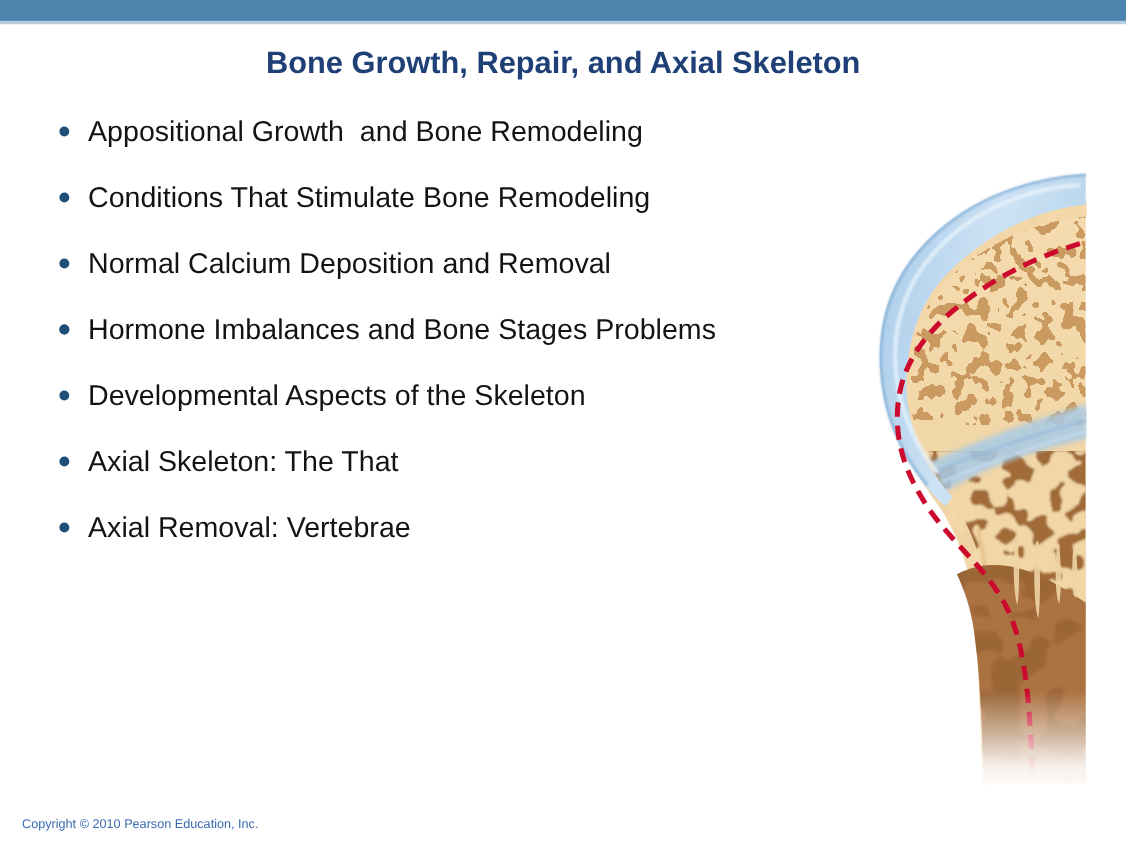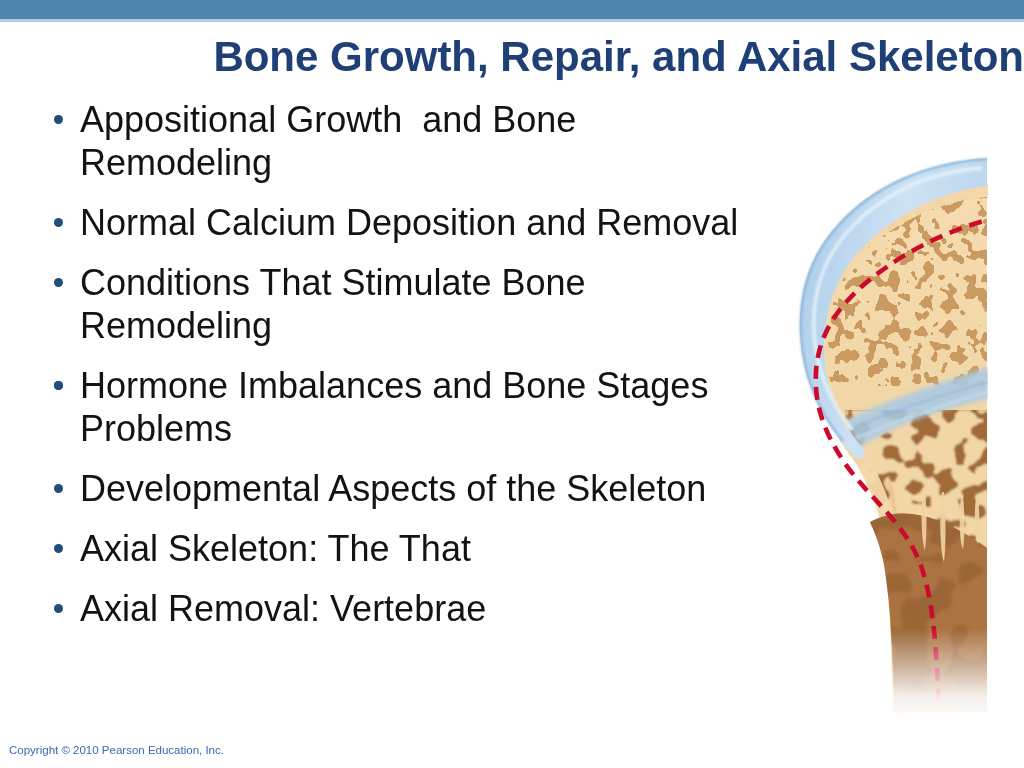--- a/index.html
+++ b/index.html
@@ -5,45 +5,45 @@
   :root{
     --top-bar:#4b84ac; --top-bar-line:#b6cedf; --title:#1e4077; --bullet-dot:#1f4e79;
     --body-text:#131313; --footer-text:#3a6ab0; --dash-red:#cb0a2e;
   }
   *{margin:0;padding:0;box-sizing:border-box}
   html,body{width:1024px;height:768px;background:#fff;overflow:hidden;
     font-family:"Liberation Sans", sans-serif;}
   .slide{position:relative;width:1024px;height:768px;background:#fff;overflow:hidden}
   .top-bar{position:absolute;left:0;top:0;width:1024px;height:19px;background:var(--top-bar)}
   .top-bar-line{position:absolute;left:0;top:19px;width:1024px;height:3px;background:var(--top-bar-line)}
-  .title{position:absolute;left:0;top:33px;width:1024px;text-align:right;
-    font-size:42px;line-height:47px;font-weight:bold;color:var(--title);letter-spacing:0}
+  .title{position:absolute;left:0;top:33px;width:1024px;text-align:center;
+    font-size:28px;line-height:47px;font-weight:bold;color:var(--title);letter-spacing:0}
   ul.bullets{position:absolute;left:52px;top:98px;width:720px;list-style:none}
   ul.bullets li{position:relative;padding-left:28px;margin-bottom:17px;
-    font-size:36px;line-height:43px;color:var(--body-text)}
+    font-size:26px;line-height:43px;color:var(--body-text)}
   ul.bullets li .dot{position:absolute;left:2px;top:17px;width:9px;height:9px;
     border-radius:50%;background:var(--bullet-dot)}
   ul.bullets li .btxt{white-space:pre-wrap}
-  .footer{position:absolute;left:9px;top:744px;font-size:11.5px;line-height:13px;
+  .footer{position:absolute;left:20px;top:744px;font-size:11.5px;line-height:13px;
     color:var(--footer-text)}
   .figure{position:absolute;left:780px;top:140px;width:228px;height:585px}
 </style>
 </head>
 <body>
 
 <div class="slide">
   <div class="top-bar"></div>
   <div class="top-bar-line"></div>
 
   <h1 class="title">Bone Growth, Repair, and Axial Skeleton</h1>
 
   <ul class="bullets">
     <li><span class="dot"></span><span class="btxt">Appositional Growth  and Bone Remodeling</span></li>
+    <li><span class="dot"></span><span class="btxt">Conditions That Stimulate Bone Remodeling</span></li>
     <li><span class="dot"></span><span class="btxt">Normal Calcium Deposition and Removal</span></li>
-    <li><span class="dot"></span><span class="btxt">Conditions That Stimulate Bone Remodeling</span></li>
     <li><span class="dot"></span></li>
     <li><span class="dot"></span><span class="btxt">Hormone Imbalances and Bone Stages Problems</span></li>
     <li><span class="dot"></span><span class="btxt">Developmental Aspects of the Skeleton</span></li>
     <li><span class="dot"></span><span class="btxt">Axial Skeleton: The That</span></li>
     <li><span class="dot"></span><span class="btxt">Axial Removal: Vertebrae</span></li>
   </ul>
 
   <svg class="figure" viewBox="780 140 228 585" width="228" height="585" xmlns="http://www.w3.org/2000/svg">
     <defs>
       <linearGradient id="boneGrad" x1="0" y1="0" x2="0" y2="1">

